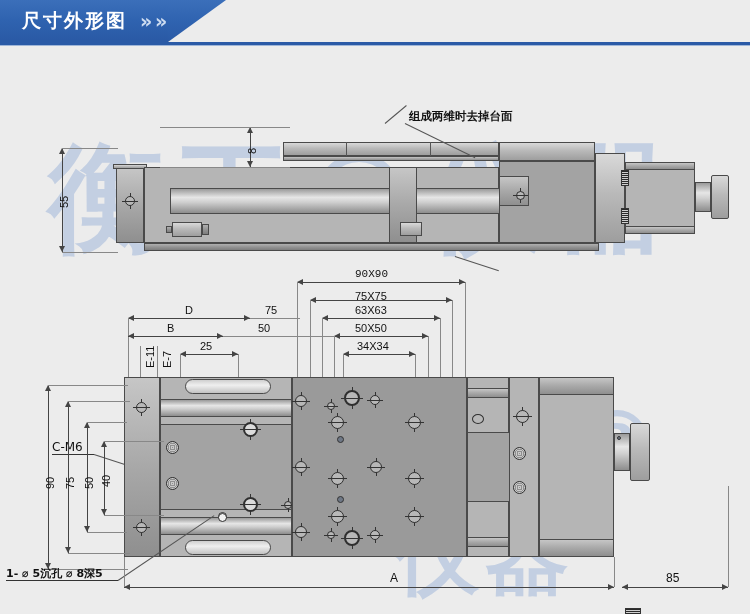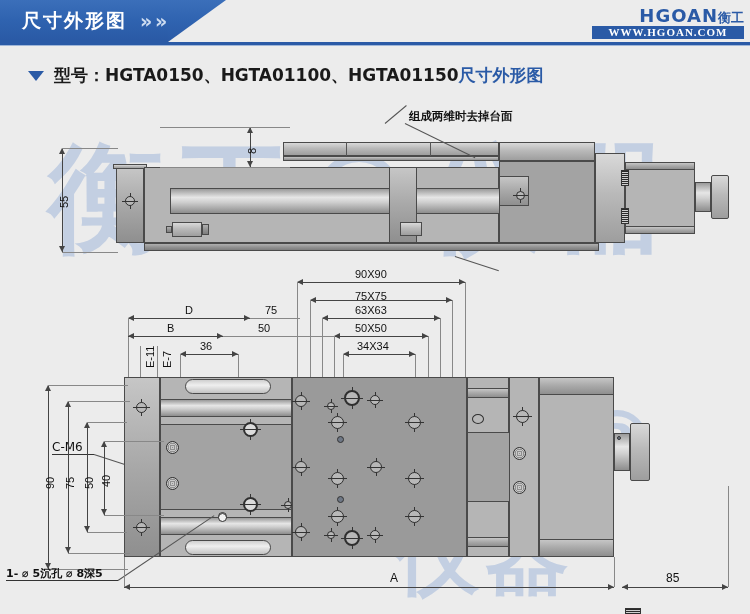--- a/index.html
+++ b/index.html
@@ -164,34 +164,22 @@
 
   <div id="header">
     <div id="header-banner"></div>
     <div id="header-banner-ext"></div>
     <div id="header-title">尺寸外形图</div>
     <div class="chev" id="chev1">»</div>
     <div class="chev" id="chev2">»</div>
     <div id="header-rule"></div>
     <div id="header-rule2"></div>
 
-    <div id="logo-wrap">
-      <div id="logo-main">
-        <span>HGOAN</span><span id="logo-cn">衡工</span>
-      </div>
-      <div id="logo-url">WWW.HGOAN.COM</div>
-    </div>
   </div>
 
-  <div id="subtitle-row">
-    <div id="subtitle-tri"></div>
-    <div id="subtitle-text">
-      <span>型号：HGTA0150、HGTA01100、HGTA01150</span><span id="subtitle-suffix">尺寸外形图</span>
-    </div>
-  </div>
 
   <div id="canvas">
 
     <div class="wm" id="wm-top">衡工®仪器</div>
     <div class="wm" id="wm-bot">衡工®仪器</div>
 
     <div>
 
       <div class="part g-l" style="left:283px; top:46px; width:216px; height:14px;"></div>
       <div class="part g-m" style="left:283px; top:60px; width:216px; height:5px;"></div>
@@ -250,21 +238,21 @@
       <div class="lead" style="left:405px; top:27px; width:78px; transform:rotate(26deg);"></div>
 
       <div class="lead" style="left:455px; top:160px; width:46px; transform:rotate(18deg);"></div>
     </div>
 
     <div>
 
       <div class="dl-h" style="left:297px; top:186px; width:168px;"></div>
       <div class="arr-l" style="left:297px; top:183px;"></div>
       <div class="arr-r" style="left:459px; top:183px;"></div>
-      <div class="dim" style="left:355px; top:172px;">90X90</div>
+      <div class="dim" style="left:355px; top:172px;font-family:Liberation Mono, monospace;">90X90</div>
       <div class="ext" style="left:297px; top:186px; height:110px;"></div>
       <div class="ext" style="left:465px; top:186px; height:110px;"></div>
 
       <div class="dl-h" style="left:310px; top:204px; width:142px;"></div>
       <div class="arr-l" style="left:310px; top:201px;"></div>
       <div class="arr-r" style="left:446px; top:201px;"></div>
       <div class="dim" style="left:355px; top:194px;">75X75</div>
       <div class="ext" style="left:310px; top:204px; height:92px;"></div>
       <div class="ext" style="left:452px; top:204px; height:92px;"></div>
 
@@ -302,21 +290,21 @@
 
       <div class="dim" style="left:265px; top:208px;">75</div>
       <div class="ext-h" style="left:250px; top:222px; width:50px;"></div>
 
       <div class="dim" style="left:258px; top:226px;">50</div>
       <div class="ext-h" style="left:223px; top:240px; width:112px;"></div>
 
       <div class="dl-h" style="left:180px; top:258px; width:58px;"></div>
       <div class="arr-l" style="left:180px; top:255px;"></div>
       <div class="arr-r" style="left:232px; top:255px;"></div>
-      <div class="dim" style="left:200px; top:244px;">36</div>
+      <div class="dim" style="left:200px; top:244px;">25</div>
       <div class="ext" style="left:180px; top:258px; height:38px;"></div>
       <div class="ext" style="left:238px; top:258px; height:38px;"></div>
 
       <div class="dim-v" style="left:144px; top:272px;">E-11</div>
       <div class="dim-v" style="left:161px; top:272px;">E-7</div>
       <div class="ext" style="left:140px; top:250px; height:46px;"></div>
       <div class="ext" style="left:157px; top:250px; height:46px;"></div>
 
       <div class="note" style="left:52px; top:344px; font-size:12px;">C-M6</div>
       <div class="dl-h" style="left:52px; top:358px; width:42px; background:#333;"></div>

